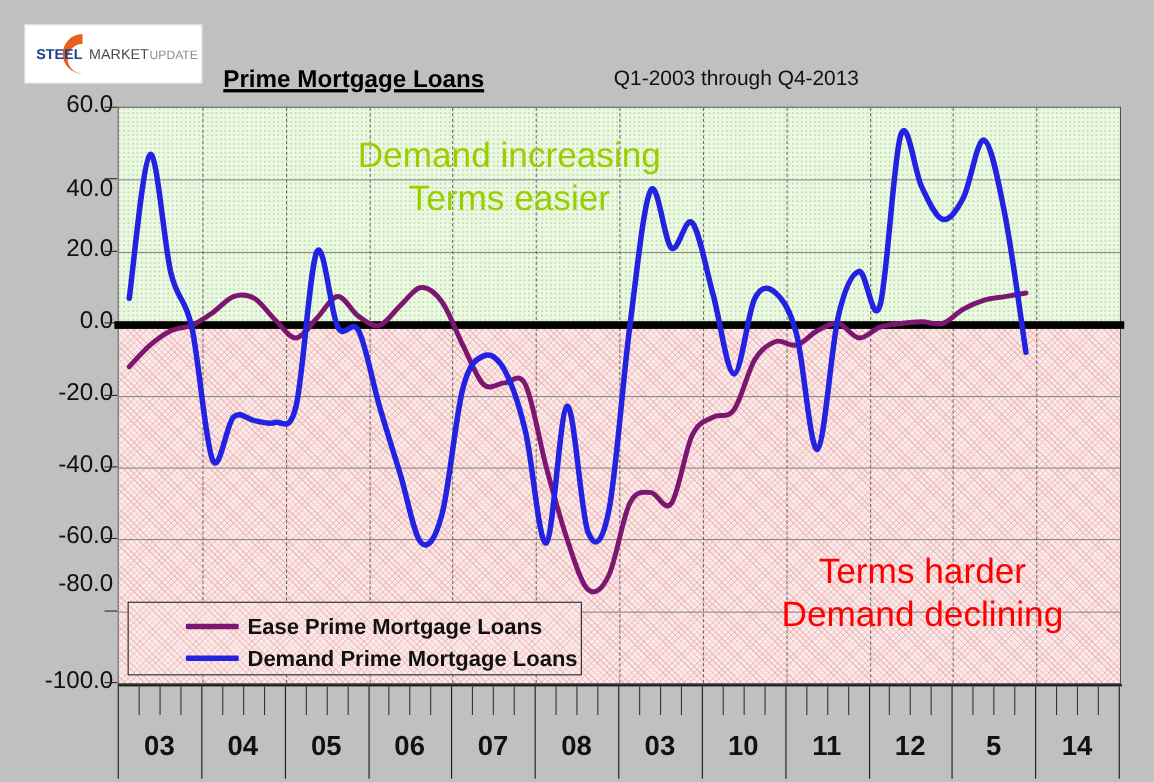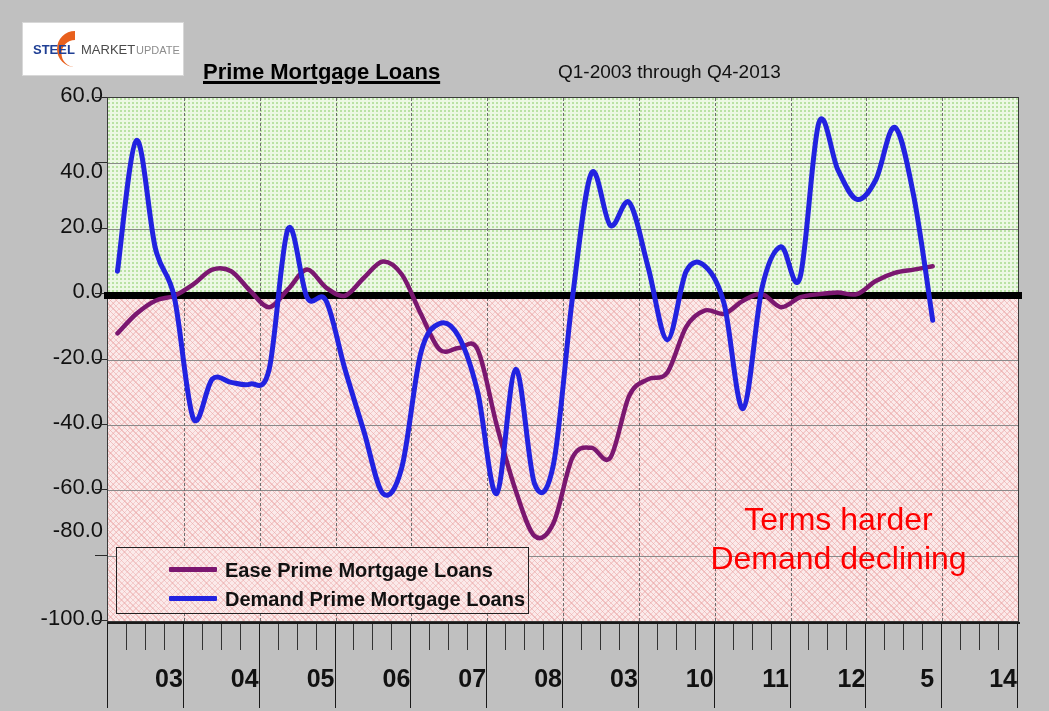--- a/index.html
+++ b/index.html
@@ -94,21 +94,21 @@
   #yaxis{position:absolute;left:0px;top:0;width:103px;height:536px;}
   .ytick{position:absolute;left:95px;width:12px;height:1px;background:#2a2a2a;}
 
   
   #xaxis{position:absolute;left:107px;top:622px;width:913px;height:89px;}
   #xaxis .axis-top{position:absolute;left:0;top:0;width:100%;height:2px;background:#1a1a1a;}
   .minor-tick{position:absolute;top:2px;width:1px;height:26px;background:#333;}
   .major-sep{position:absolute;top:2px;width:1px;height:84px;background:#1a1a1a;}
   .xlabel{
     position:absolute;top:42px;width:76px;text-align:center;
-    font-size:25px;font-weight:bold;color:#111;padding-left:24px;
+    font-size:25px;font-weight:bold;color:#111;
   }
 </style>
 </head>
 <body>
 
 <div id="header">
 
   <div id="logo">
     <svg width="160" height="52" viewBox="0 0 160 52">
       <path d="M 52 8 A 17 17 0 1 0 52 44 A 13.5 13.5 0 1 1 52 17 Z" fill="#e8601d"></path>
@@ -167,20 +167,24 @@
       <div class="vgrid" style="left: 834.167px;"></div>
     </div>
 
   <div id="zero-line"></div>
 
   <svg id="series-svg" viewBox="0 0 910 523" preserveAspectRatio="none">
       <path d="M 9.48 235.35 C 12.64 232.08, 22.12 221.19, 28.44 215.74 C 34.76 210.29, 41.08 205.66, 47.40 202.66 C 53.72 199.67, 60.03 200.48, 66.35 197.76 C 72.67 195.04, 78.99 190.68, 85.31 186.32 C 91.63 181.96, 97.95 173.79, 104.27 171.61 C 110.59 169.43, 116.91 169.70, 123.23 173.24 C 129.55 176.78, 135.87 186.86, 142.19 192.86 C 148.51 198.85, 154.83 209.47, 161.15 209.20 C 167.47 208.93, 173.78 197.49, 180.10 191.22 C 186.42 184.96, 192.74 171.88, 199.06 171.61 C 205.38 171.34, 211.70 185.23, 218.02 189.59 C 224.34 193.95, 230.66 199.39, 236.98 197.76 C 243.30 196.13, 249.62 185.50, 255.94 179.78 C 262.26 174.06, 268.58 163.98, 274.90 163.44 C 281.22 162.89, 287.53 167.80, 293.85 176.51 C 300.17 185.23, 306.49 203.21, 312.81 215.74 C 319.13 228.27, 325.45 245.97, 331.77 251.69 C 338.09 257.41, 344.41 250.06, 350.73 250.06 C 357.05 250.06, 363.37 238.89, 369.69 251.69 C 376.01 264.50, 382.33 303.45, 388.65 326.88 C 394.97 350.30, 401.28 373.73, 407.60 392.25 C 413.92 410.77, 420.24 432.56, 426.56 438.01 C 432.88 443.46, 439.20 438.01, 445.52 424.94 C 451.84 411.86, 458.16 372.09, 464.48 359.56 C 470.80 347.03, 477.12 349.76, 483.44 349.76 C 489.76 349.76, 496.08 368.28, 502.40 359.56 C 508.72 350.85, 515.03 310.53, 521.35 297.46 C 527.67 284.38, 533.99 284.93, 540.31 281.11 C 546.63 277.30, 552.95 283.29, 559.27 274.57 C 565.59 265.86, 571.91 239.16, 578.23 228.81 C 584.55 218.46, 590.87 214.65, 597.19 212.47 C 603.51 210.29, 609.83 217.37, 616.15 215.74 C 622.47 214.10, 628.78 205.93, 635.10 202.66 C 641.42 199.39, 647.74 195.04, 654.06 196.13 C 660.38 197.21, 666.70 208.66, 673.02 209.20 C 679.34 209.74, 685.66 201.57, 691.98 199.39 C 698.30 197.21, 704.62 196.94, 710.94 196.13 C 717.26 195.31, 723.58 194.49, 729.90 194.49 C 736.22 194.49, 742.53 198.03, 748.85 196.13 C 755.17 194.22, 761.49 186.59, 767.81 183.05 C 774.13 179.51, 780.45 176.78, 786.77 174.88 C 793.09 172.97, 799.41 172.70, 805.73 171.61 C 812.05 170.52, 821.53 168.89, 824.69 168.34" fill="none" stroke="#7b1770" stroke-width="4.5" stroke-linecap="round" stroke-linejoin="round"></path>
       <path d="M 9.48 173.24 C 12.64 151.45, 22.12 46.31, 28.44 42.49 C 34.76 38.68, 41.08 124.21, 47.40 150.36 C 53.72 176.51, 60.03 171.06, 66.35 199.39 C 72.67 227.72, 78.99 306.72, 85.31 320.34 C 91.63 333.96, 97.95 287.11, 104.27 281.11 C 110.59 275.12, 116.91 283.56, 123.23 284.38 C 129.55 285.20, 135.87 288.19, 142.19 286.02 C 148.51 283.84, 154.83 297.18, 161.15 271.31 C 167.47 245.43, 173.78 142.74, 180.10 130.75 C 186.42 118.76, 192.74 187.41, 199.06 199.39 C 205.38 211.38, 211.70 190.68, 218.02 202.66 C 224.34 214.65, 230.66 249.51, 236.98 271.31 C 243.30 293.10, 249.62 312.71, 255.94 333.41 C 262.26 354.11, 268.58 389.53, 274.90 395.52 C 281.22 401.51, 287.53 392.79, 293.85 369.37 C 300.17 345.94, 306.49 278.93, 312.81 254.96 C 319.13 230.99, 325.45 228.27, 331.77 225.54 C 338.09 222.82, 344.41 227.18, 350.73 238.62 C 357.05 250.06, 363.37 268.04, 369.69 294.19 C 376.01 320.34, 382.33 399.33, 388.65 395.52 C 394.97 391.71, 401.28 272.94, 407.60 271.31 C 413.92 269.67, 420.24 369.91, 426.56 385.71 C 432.88 401.51, 439.20 397.15, 445.52 366.10 C 451.84 335.05, 458.16 247.88, 464.48 199.39 C 470.80 150.91, 477.12 87.17, 483.44 75.18 C 489.76 63.20, 496.08 122.58, 502.40 127.48 C 508.72 132.38, 515.03 97.52, 521.35 104.60 C 527.67 111.68, 533.99 147.09, 540.31 169.97 C 546.63 192.86, 552.95 241.34, 559.27 241.89 C 565.59 242.43, 571.91 185.50, 578.23 173.24 C 584.55 160.99, 590.87 162.89, 597.19 168.34 C 603.51 173.79, 609.83 182.23, 616.15 205.93 C 622.47 229.63, 628.78 313.26, 635.10 310.53 C 641.42 307.81, 647.74 216.55, 654.06 189.59 C 660.38 162.62, 666.70 150.36, 673.02 148.73 C 679.34 147.09, 685.66 200.48, 691.98 179.78 C 698.30 159.08, 704.62 42.49, 710.94 24.52 C 717.26 6.54, 723.58 59.11, 729.90 71.91 C 736.22 84.72, 742.53 99.70, 748.85 101.33 C 755.17 102.97, 761.49 93.70, 767.81 81.72 C 774.13 69.73, 780.45 26.69, 786.77 29.42 C 793.09 32.14, 799.41 65.92, 805.73 98.06 C 812.05 130.21, 821.53 201.57, 824.69 222.28" fill="none" stroke="#2222e0" stroke-width="5" stroke-linecap="round" stroke-linejoin="round"></path>
     </svg>
 
+  <div class="annot" id="annot-green" style="color: rgb(155, 205, 0);">
+    <div>Demand increasing</div>
+    <div>Terms easier</div>
+  </div>
 
   <div class="annot" id="annot-red" style="color: rgb(254, 0, 0);">
     <div>Terms harder</div>
     <div>Demand declining</div>
   </div>
 
   <div id="legend">
     <div class="legend-row">
       <span class="legend-swatch" style="background: rgb(123, 23, 112);"></span>
       <span class="legend-text">Ease Prime Mortgage Loans</span>

